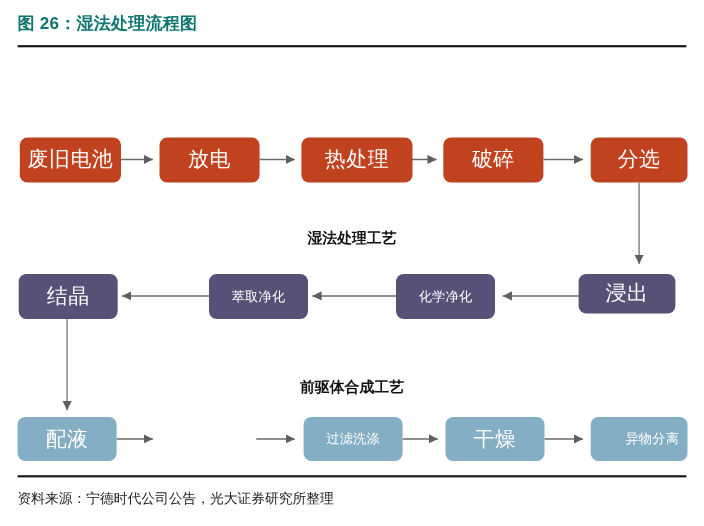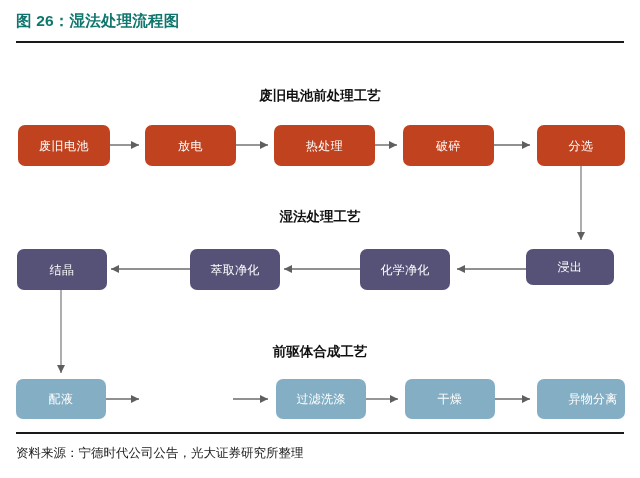--- a/index.html
+++ b/index.html
@@ -86,21 +86,21 @@
   }
 
   .node {
     position: absolute;
     box-sizing: border-box;
     border-radius: 7px;
     display: flex;
     align-items: center;
     justify-content: center;
     color: #ffffff;
-    font-size: 12px;
+    font-size: 19px;
     letter-spacing: 0.5px;
     white-space: nowrap;
     line-height: 1;
   }
   .node.orange { background: #c0421f; }
   .node.purple { background: #565177; }
   .node.blue   { background: #83aec4; }
 
   .node.small-text { font-size: 12px; letter-spacing: 0.2px; }
 
@@ -158,21 +158,20 @@
     </g>
 
     <g stroke="#6b6b6b" stroke-width="1.4" fill="none">
       <line x1="106" y1="353" x2="139" y2="353" marker-end="url(#arrow-r)"></line>
       <line x1="233" y1="353" x2="268" y2="353" marker-end="url(#arrow-r)"></line>
       <line x1="366" y1="353" x2="398" y2="353" marker-end="url(#arrow-r)"></line>
       <line x1="495" y1="353" x2="530" y2="353" marker-end="url(#arrow-r)"></line>
     </g>
   </svg>
 
-  <div class="section-label" style="left:320px; top:41px;">废旧电池前处理工艺</div>
 
   <div class="node orange" style="left:18px;  top:79px; width:92px; height:41px;">废旧电池</div>
   <div class="node orange" style="left:145px; top:79px; width:91px; height:41px;text-align:right;">放电</div>
   <div class="node orange" style="left:274px; top:79px; width:101px; height:41px;">热处理</div>
   <div class="node orange" style="left:403px; top:79px; width:91px; height:41px;">破碎</div>
   <div class="node orange" style="left:537px; top:79px; width:88px; height:41px;">分选</div>
 
   <div class="section-label" style="left:320px; top:162px;">湿法处理工艺</div>
 
   <div class="node purple" style="left:17px;  top:203px; width:90px; height:41px;">结晶</div>

